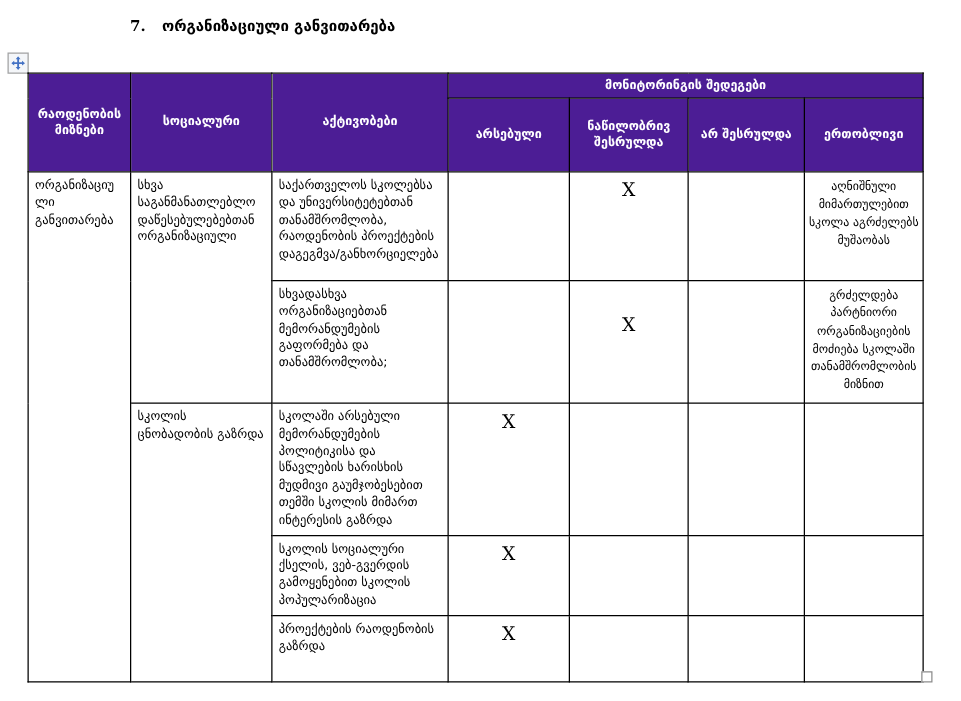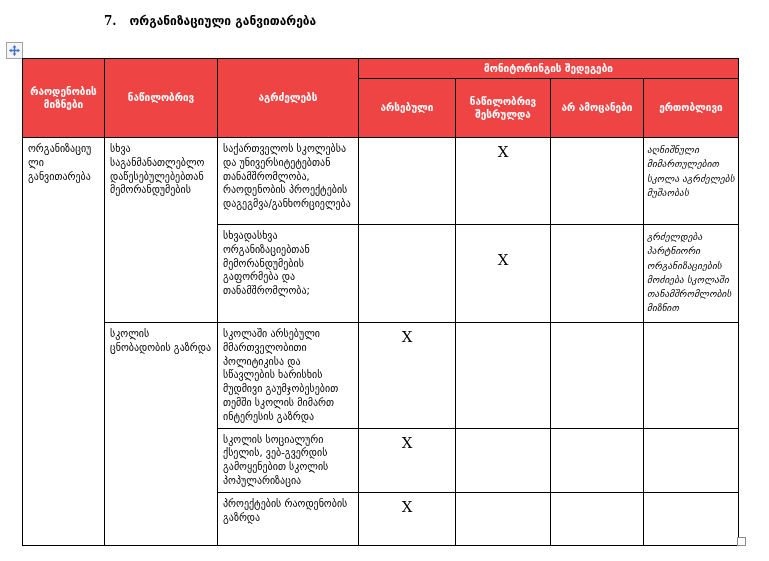--- a/index.html
+++ b/index.html
@@ -53,21 +53,21 @@
     border-collapse: collapse;
     table-layout: fixed;
   }
   .doc-table th, .doc-table td {
     border: 1px solid #000;
     overflow: hidden;
     word-wrap: break-word;
     overflow-wrap: break-word;
   }
   .doc-table th {
-    background: #ef4444;
+    background: #4c1d95;
     color: #fff;
     font-size: 10px;
     font-weight: bold;
     text-align: center;
     vertical-align: middle;
     padding: 2px 3px;
     line-height: 1.35;
   }
   tr.hrow-group { height: 20px; }
   tr.hrow-sub   { height: 59px; }
@@ -85,25 +85,24 @@
   }
   td.mark {
     text-align: center;
     font-family: "DejaVu Serif", serif;
     font-size: 15px;
     padding-top: 6px;
     line-height: 1.1;
   }
   td.mark.lower { padding-top: 27px; }
   td.note {
-    text-align: left;
+    text-align: center;
     font-size: 9.5px;
     line-height: 1.5;
     padding: 5px 3px;
-    font-style: italic;
   }
   .resize-handle {
     position: absolute;
     left: 737px;
     top: 537px;
     width: 7px;
     height: 7px;
     border: 1px solid #8c8c8c;
     background: #ffffff;
     box-sizing: content-box;
@@ -128,51 +127,51 @@
       <col style="width:113px">
       <col style="width:141px">
       <col style="width:97px">
       <col style="width:95px">
       <col style="width:93px">
       <col style="width:95px">
     </colgroup>
     <thead>
       <tr class="hrow-group">
         <th rowspan="2">რაოდენობის მიზნები</th>
-        <th rowspan="2">ნაწილობრივ</th>
-        <th rowspan="2">აგრძელებს</th>
+        <th rowspan="2">სოციალური</th>
+        <th rowspan="2">აქტივობები</th>
         <th colspan="4">მონიტორინგის შედეგები</th>
       </tr>
       <tr class="hrow-sub">
         <th>არსებული</th>
         <th>ნაწილობრივ შესრულდა</th>
-        <th>არ ამოცანები</th>
+        <th>არ შესრულდა</th>
         <th>ერთობლივი</th>
       </tr>
     </thead>
     <tbody>
       <tr class="r1">
         <td rowspan="5">ორგანიზაციული განვითარება</td>
-        <td rowspan="2">სხვა საგანმანათლებლო დაწესებულებებთან მემორანდუმების</td>
+        <td rowspan="2">სხვა საგანმანათლებლო დაწესებულებებთან ორგანიზაციული</td>
         <td>საქართველოს სკოლებსა და უნივერსიტეტებთან თანამშრომლობა, რაოდენობის პროექტების დაგეგმვა/განხორციელება</td>
         <td class="mark"></td>
         <td class="mark">X</td>
         <td class="mark"></td>
         <td class="note">აღნიშნული მიმართულებით სკოლა აგრძელებს მუშაობას</td>
       </tr>
       <tr class="r2">
         <td>სხვადასხვა ორგანიზაციებთან მემორანდუმების გაფორმება და თანამშრომლობა;</td>
         <td class="mark"></td>
         <td class="mark lower">X</td>
         <td class="mark"></td>
         <td class="note">გრძელდება პარტნიორი ორგანიზაციების მოძიება სკოლაში თანამშრომლობის მიზნით</td>
       </tr>
       <tr class="r3">
         <td rowspan="3">სკოლის ცნობადობის გაზრდა</td>
-        <td>სკოლაში არსებული მმართველობითი პოლიტიკისა და სწავლების ხარისხის მუდმივი გაუმჯობესებით თემში სკოლის მიმართ ინტერესის გაზრდა</td>
+        <td>სკოლაში არსებული მემორანდუმების პოლიტიკისა და სწავლების ხარისხის მუდმივი გაუმჯობესებით თემში სკოლის მიმართ ინტერესის გაზრდა</td>
         <td class="mark">X</td>
         <td class="mark"></td>
         <td class="mark"></td>
         <td class="note"></td>
       </tr>
       <tr class="r4">
         <td>სკოლის სოციალური ქსელის, ვებ-გვერდის გამოყენებით სკოლის პოპულარიზაცია</td>
         <td class="mark">X</td>
         <td class="mark"></td>
         <td class="mark"></td>

